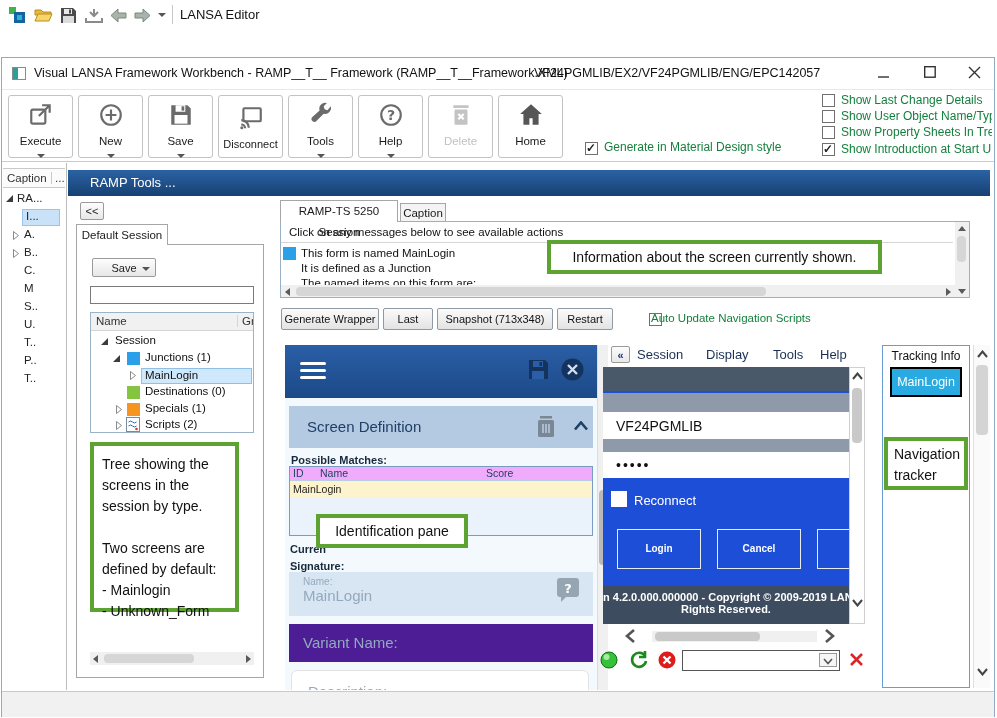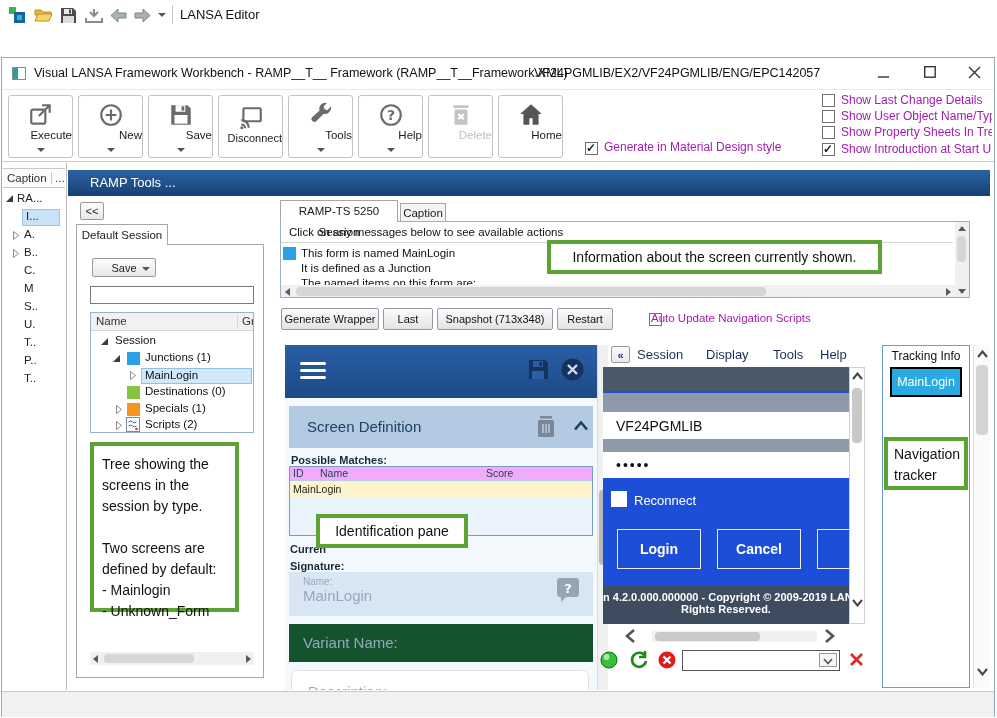--- a/index.html
+++ b/index.html
@@ -15,28 +15,28 @@
   .tab-plain { text-align:center; line-height:25px; font-size:13px; color:#222; }
   .tab-tools { border:1px solid #d4d4d4; border-bottom:none; background:#fdfdfd; }
 
   .workbench { left:1px; top:57px; width:994px; height:660px; border:1px solid #94aac0; background:#fff; }
   .titlebar { left:2px; top:58px; width:992px; height:31px; background:#fff; }
   .titletxt { font-size:12.5px; color:#111; }
   .winctl  { width:32px; height:24px; text-align:center; }
   .toolzone { left:2px; top:89px; width:992px; height:73px; border-bottom:1px solid #c3cdd6; border-top:1px solid #e4e9ee; background:#fff; }
 
   .tbtn { width:65px; height:63px; border:1px solid #c3c3c3; border-radius:3px; background:#fff; text-align:center; }
-  .tbtn .lbl { display:block; margin-top:1px; font-size:11.5px; color:#1a1a1a;text-align:right; }
+  .tbtn .lbl { display:block; margin-top:7px; font-size:11.5px; color:#1a1a1a; }
   .tbtn .ic { display:block; margin:6px auto 0 auto; width:26px; height:26px; }
   .tbtn.dis .lbl { color:#c0c0c0; }
   .caret { display:inline-block; width:0; height:0; border-left:4px solid transparent; border-right:4px solid transparent; border-top:4px solid #555; }
 
   .cb { display:inline-block; width:13px; height:13px; border:1px solid #707070; background:#fff; vertical-align:middle; position:relative; }
   .cb.on::after { content:"✓"; position:absolute; left:0px; top:-2px; font-size:12px; color:#222; font-weight:bold; }
-  .cblbl { font-size:12px; color:#a21caf; vertical-align:middle; }
+  .cblbl { font-size:12px; color:#15803d; vertical-align:middle; }
 
   
   .cappanel { left:2px; top:163px; width:65px; height:527px; background:#fff; border-right:1px solid #bcbcbc; }
   .caphead { left:3px; top:168px; width:62px; height:20px; border-top:1px solid #c9c9c9; border-bottom:1px solid #c9c9c9; background:#fbfbfb; font-size:11.5px; color:#333; }
   .capitem { font-size:11.5px; color:#222; }
   .sel1 { background:#c9e2f8; border:1px solid #9cc3e8; }
 
   .tri-exp { display:inline-block; width:0; height:0; border-bottom:7px solid #3c3c3c; border-left:7px solid transparent; }
 
   
@@ -68,21 +68,21 @@
   .tri-d { width:0;height:0;border-left:4px solid transparent;border-right:4px solid transparent;border-top:5px solid #5a5a5a; }
 
   
   .defhead { left:285px; top:345px; width:312px; height:53px; background:linear-gradient(#2a5ea6,#1c4a88); }
   .defbody { left:285px; top:398px; width:312px; height:292px; background:#f4f9fd; overflow:hidden; }
   .secbar { background:#b4c9e2; color:#1e3f66; font-size:15px; }
   .blulbl { font-weight:bold; font-size:11px; color:#16293d; }
   .ghost { color:#94a9be; }
 
   .term-screen { background:#1d4ed8; overflow:hidden; }
-  .termbtn { border:1.5px solid #e8edf2; color:#fff; font-weight:bold; font-size:14px; text-align:center; background:transparent; }
+  .termbtn { border:1.5px solid #e8edf2; color:#fff; font-weight:bold; font-size:10px; text-align:center; background:transparent; }
 
   .trackpanel { left:882px; top:345px; width:88px; height:343px; border:1px solid #6a9bd1; background:#fff; }
   .statusbar { left:2px; top:691px; width:992px; height:26px; background:#f1f1f1; border-top:1px solid #c9c9c9; }
 </style>
 </head>
 <body>
 
 
 
 
@@ -391,21 +391,21 @@
   <span class="blulbl" style="position:absolute;left:5px;top:162px">Signature:</span>
   <div style="position:absolute;left:4px;top:174px;width:304px;height:44px;background:#d8e6f3">
     <span class="ghost" style="position:absolute;left:14px;top:4px;font-size:10px">Name:</span>
     <span class="ghost" style="position:absolute;left:14px;top:15px;font-size:15px">MainLogin</span>
     <svg style="position:absolute;left:268px;top:6px" width="24" height="25">
         <rect x="0" y="0" width="22" height="19" rx="3" fill="#95a5b2"></rect>
         <path d="M4 19 l0 5 5-5 z" fill="#95a5b2"></path>
         <text x="11" y="14.5" font-size="13" font-weight="bold" fill="#fff" text-anchor="middle" font-family="DejaVu Sans">?</text>
       </svg>
   </div>
-  <div style="position:absolute;left:4px;top:226px;width:304px;height:38px;background:#14532d">
+  <div style="position:absolute;left:4px;top:226px;width:304px;height:38px;background:#4c1d95">
     <span class="ghost" style="position:absolute;left:14px;top:10px;font-size:15px">Variant Name:</span>
   </div>
   <div style="position:absolute;left:6px;top:272px;width:298px;height:34px;background:#fff;border:1px solid #e2e2e2;border-radius:6px">
     <span class="ghost" style="position:absolute;left:16px;top:12px;font-size:15px">Description:</span>
   </div>
 </div>
 <div class="abs annot" style="left:316px;top:514px;width:152px;height:34px;text-align:center;line-height:26px;z-index:3">Identification pane</div>
 <div class="abs track" style="left:597px;top:345px;width:11px;height:345px;border-left:1px solid #dcdcdc">
   <span class="thumb" style="position:absolute;left:1px;top:145px;width:8px;height:75px;background:#b9b9b9"></span>
 </div>

